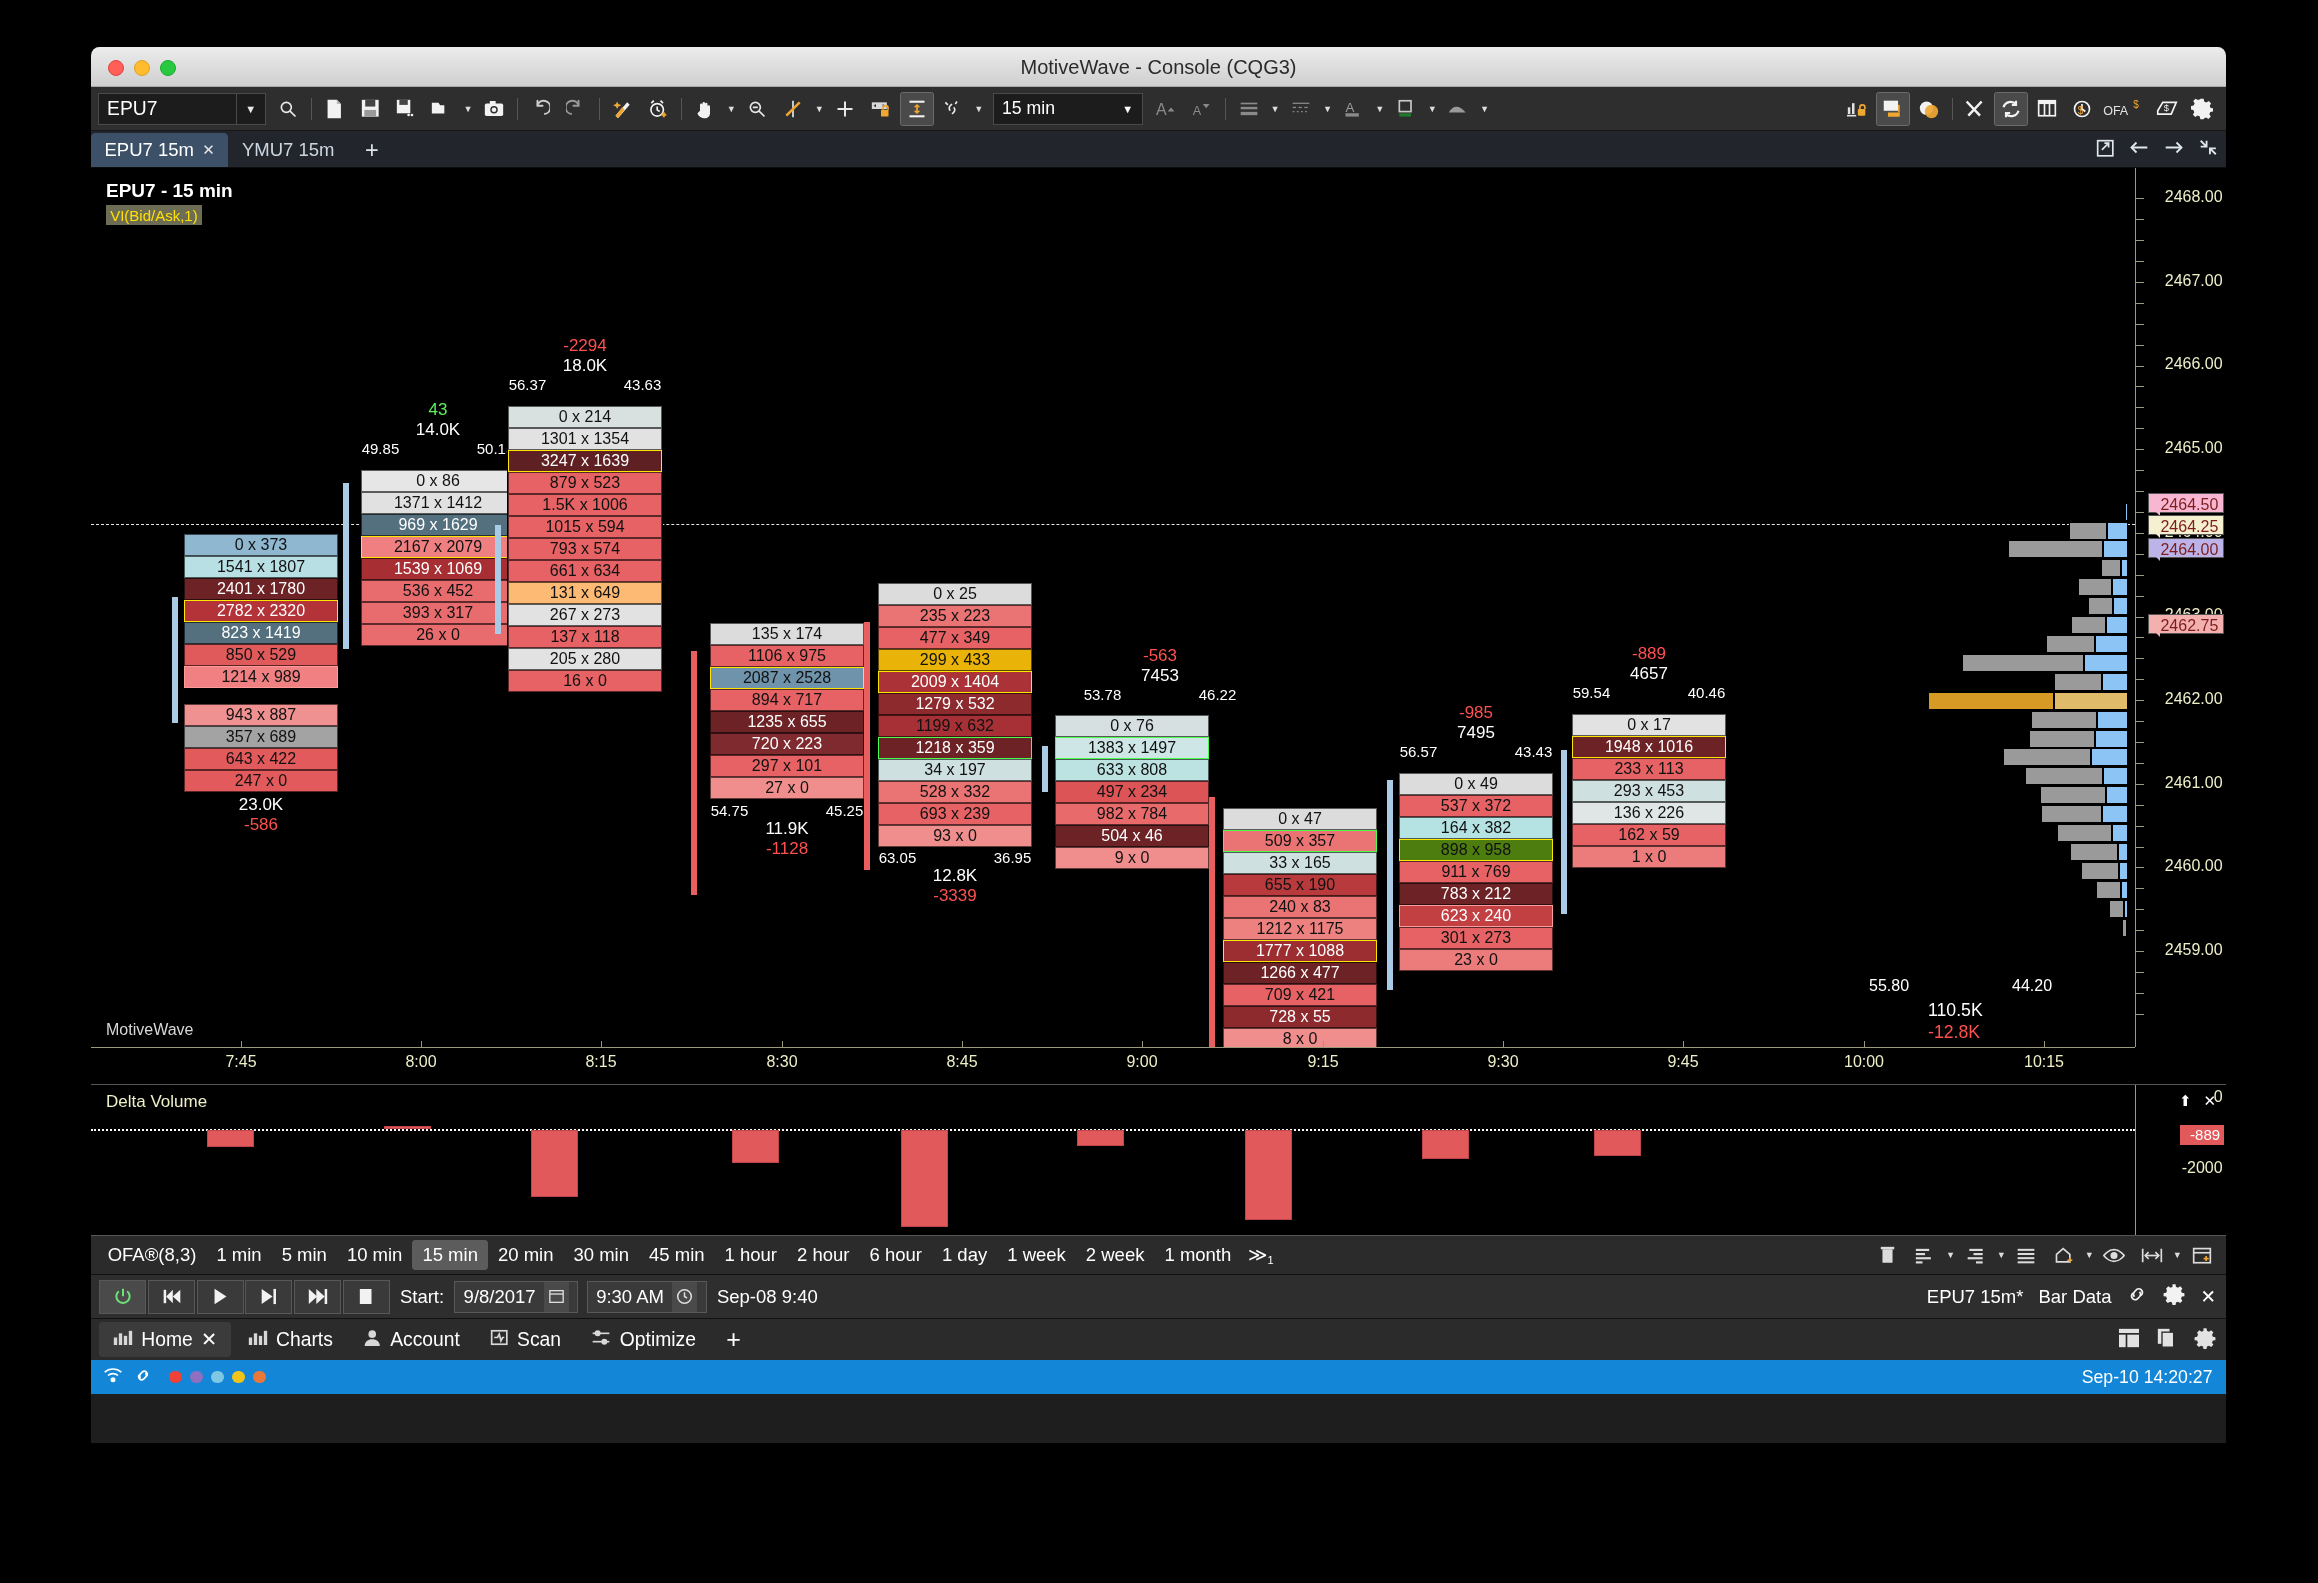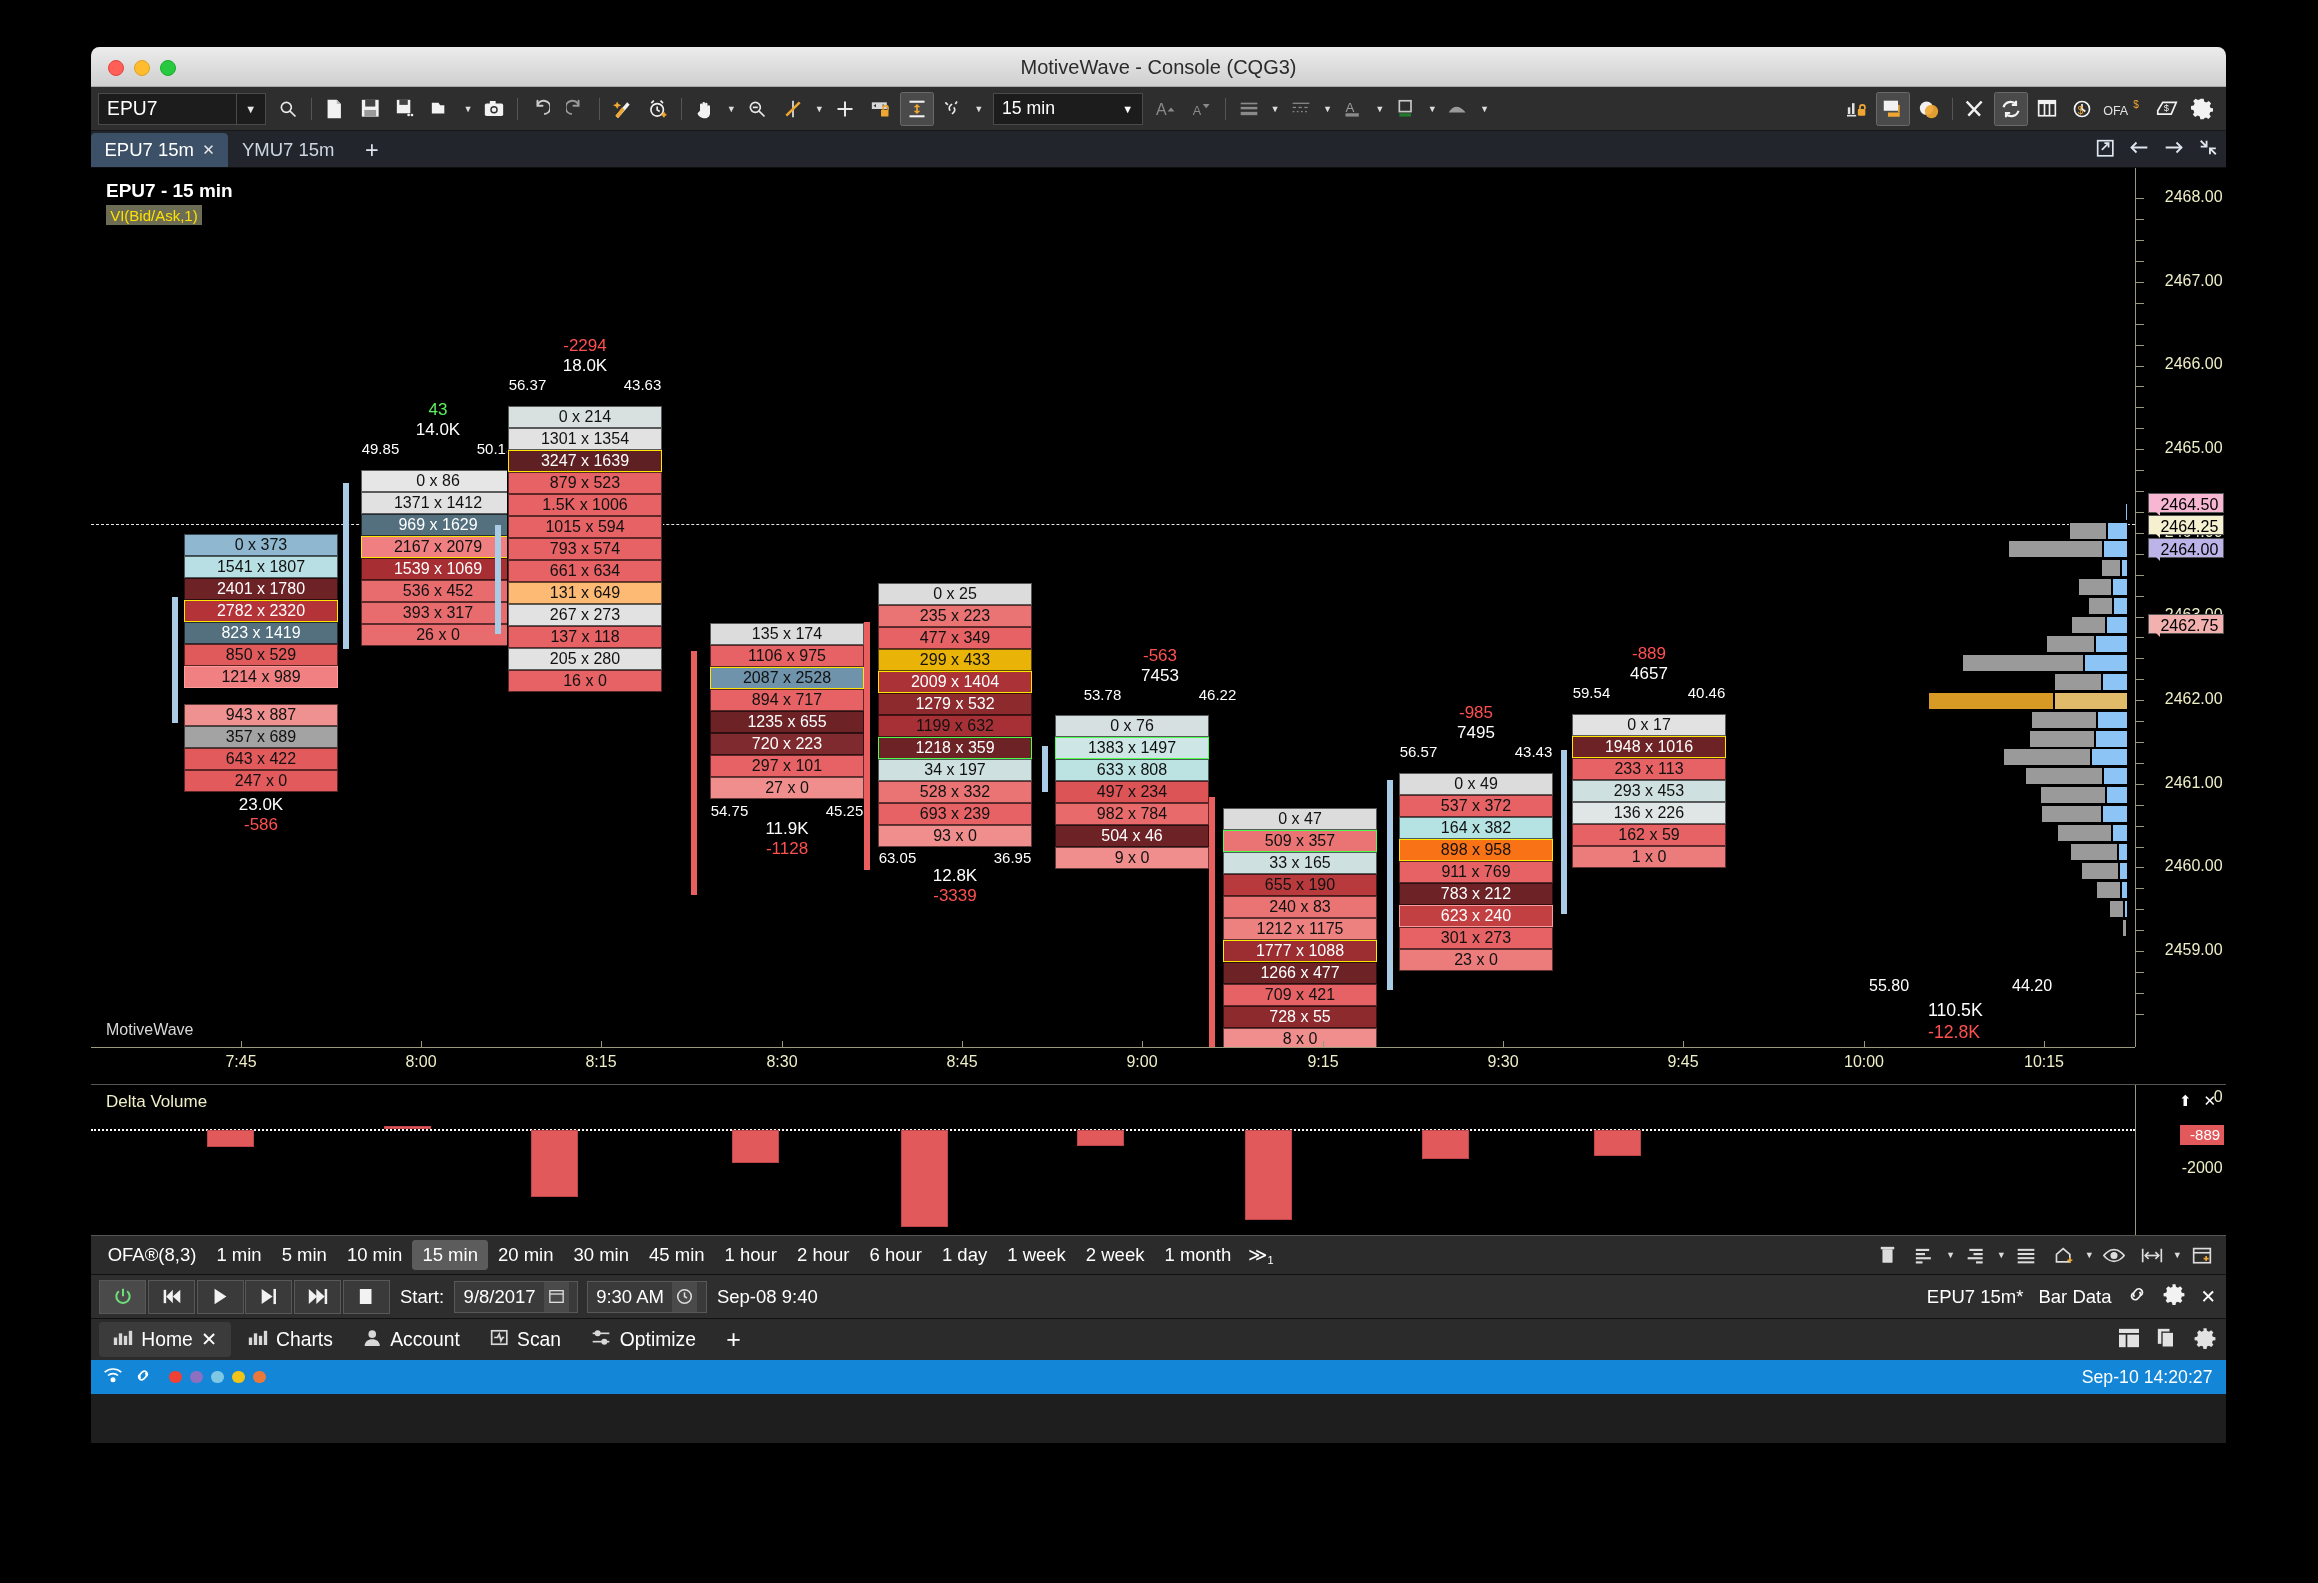--- a/index.html
+++ b/index.html
@@ -71,21 +71,21 @@
   .tabright { position: absolute; right: 8.4px; bottom: 5px; display: flex; gap: 15px;
               color: #dfe6ee; font-size: 17px; align-items: center; }
   
   .chartwrap { position: relative; height: 916px; background: #000; }
   .chartarea { position: absolute; left: 0; top: 0; right: 91px; bottom: 37px; overflow: hidden; }
   .axisY { position: absolute; right: 0; top: 0; width: 91px; bottom: 37px;
            background: #000; border-left: 0.8px solid #9a9a7a; }
   .ytick { position: absolute; right: 3.4px; font-size: 16px; color: #efefc8; white-space: nowrap; }
   .ytickmark { position: absolute; left: 0; width: 8.4px; height: 0.8px; background: #9a9a7a; }
   .ypill { position: absolute; right: 1.7px; height: 20px; line-height: 22px;
-           font-size: 16px; padding: 0 5px 0 11.8px; color: #000000; white-space: nowrap;
+           font-size: 16px; padding: 0 5px 0 11.8px; color: #7f1d1d; white-space: nowrap;
            border: 0.8px solid #555; }
   .ypill:before { content: ""; position: absolute; left: -11px; top: 0;
            border: 11px solid transparent; border-right-width: 11px; }
   .chart-label { position: absolute; left: 15px; top: 11.8px; font-size: 19px;
                  color: #fff; font-weight: bold; }
   .study-label { position: absolute; left: 15px; top: 37px; font-size: 15px;
                  color: #ffe100; background: #6d6d56; padding: 1.7px 4.2px; }
   .wm { position: absolute; left: 15px; bottom: 8.4px; font-size: 16px; color: #d8d8d8; }
   .hline { position: absolute; left: 0; right: 0; height: 0;
            border-top: 1.7px dashed #e6e6e6; }
@@ -646,21 +646,21 @@
               <div class="fp-vol">7495</div>
               <div class="fp-pct">
                 <span>56.57</span>
                 <span>43.43</span>
               </div>
             </div>
             <div class="fp-rows" style="position: absolute; left: 0px; width: 156px; top: 604px;">
               <div class="fprow" style="background: rgb(220, 220, 220);">0 x 49</div>
               <div class="fprow" style="background: rgb(230, 98, 100);">537 x 372</div>
               <div class="fprow" style="background: rgb(181, 226, 226);">164 x 382</div>
-              <div class="fprow" style="background: #f97316; border: 1.7px solid rgb(255, 230, 0);">898 x 958</div>
+              <div class="fprow" style="background: #4d7c0f; border: 1.7px solid rgb(255, 230, 0);">898 x 958</div>
               <div class="fprow" style="background: rgb(230, 98, 100);">911 x 769</div>
               <div class="fprow lt" style="background: rgb(109, 35, 38);">783 x 212</div>
               <div class="fprow lt" style="background: rgb(194, 63, 66); border: 1.7px solid rgb(255, 154, 154);">623 x 240</div>
               <div class="fprow" style="background: rgb(230, 98, 100);">301 x 273</div>
               <div class="fprow" style="background: rgb(236, 123, 123);">23 x 0</div>
             </div>
           </div>
           <div class="fpbar" style="left: 1480px;">
             <div style="position: absolute; width: 156px; left: 0px; top: 476px;">
               <div class="fp-delta" style="color: rgb(255, 80, 80);">-889</div>

